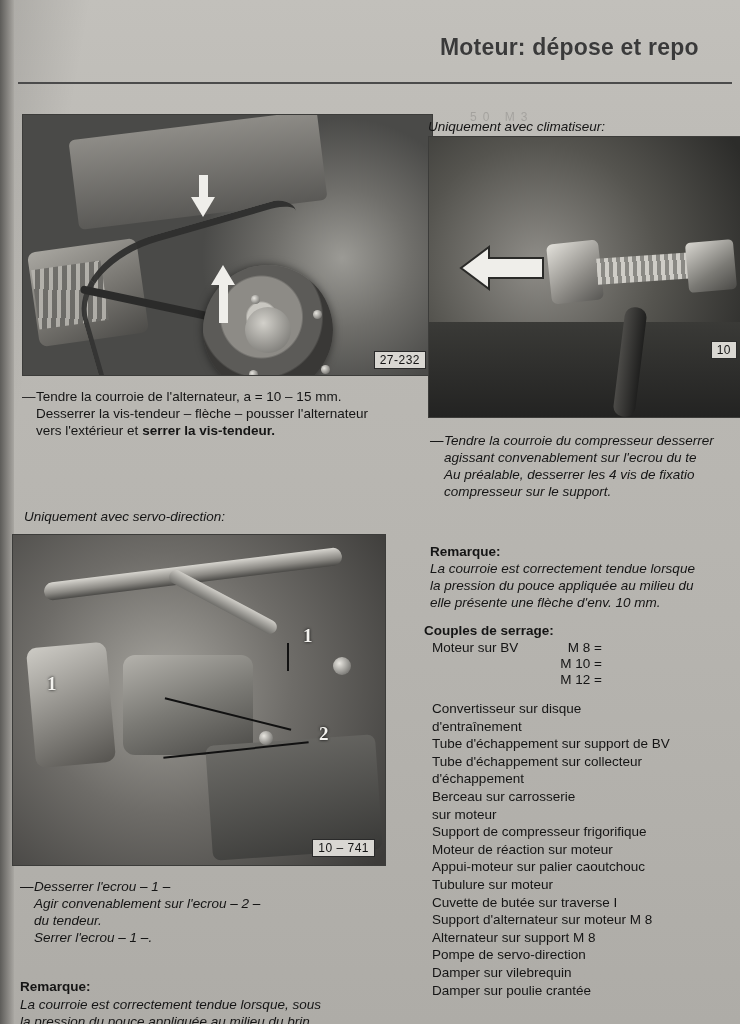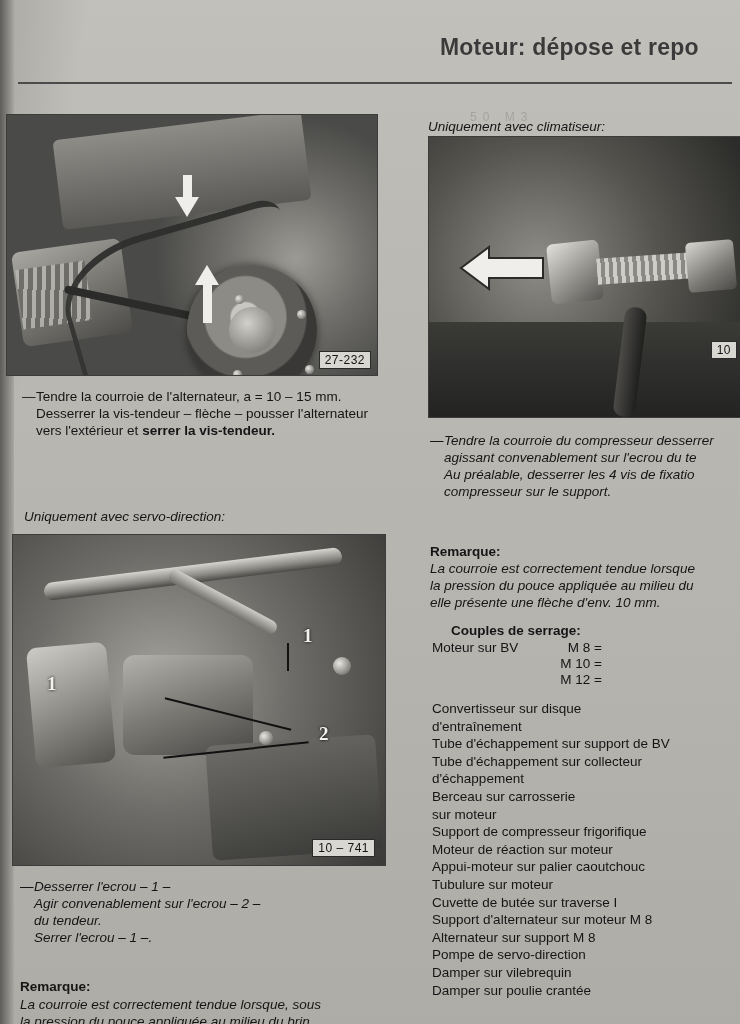--- a/index.html
+++ b/index.html
@@ -77,21 +77,21 @@
     background: #d9d7d2;
     color: #141414;
     border: 1px solid #2a2a2a;
     font-size: 12px;
     padding: 1px 5px;
     font-family: "Liberation Sans", sans-serif;
     letter-spacing: 0.5px;
   }
 
   
-  #photo1 { left: 6px; top: 114px; width: 370px; height: 260px; }
+  #photo1 { left: 22px; top: 114px; width: 370px; height: 260px; padding-left: 39px; }
   #photo1 .bg {
     position: absolute; inset: 0;
     background:
       radial-gradient(circle at 78% 55%, #9b9a95 0px, #6f6e6a 70px, #4a4a48 140px),
       linear-gradient(135deg, #8b8a86 0%, #5e5d5a 40%, #3e3e3c 100%);
   }
   .pulley-big {
     position: absolute; left: 245px; top: 215px;
     width: 130px; height: 130px; border-radius: 50%;
     background: radial-gradient(circle at 45% 40%, #c9c7c1 0 14px, #8d8b86 16px 40px, #5c5b58 42px 60px, #393836 62px 65px);
@@ -331,21 +331,21 @@
     </div>
   </div>
 
   <div class="txt bold" style="left:430px; top:543px;">Remarque:</div>
   <div class="txt it" style="left:430px; top:560px; width:310px;">
     <div>La courroie est correctement tendue lorsque</div>
     <div>la pression du pouce appliquée au milieu du</div>
     <div>elle présente une flèche d'env. 10 mm.</div>
   </div>
 
-  <div class="txt bold" style="left:451px; top:622px;">Couples de serrage:</div>
+  <div class="txt bold" style="left:424px; top:622px;">Couples de serrage:</div>
   <table class="couples-table" style="position:absolute; left:432px; top:640px; border-collapse:collapse;text-align:right;">
     <tbody>
       <tr>
         <td>Moteur sur BV</td>
         <td class="c2">M 8 =</td>
       </tr>
       <tr>
         <td></td>
         <td class="c2">M 10 =</td>
       </tr>

